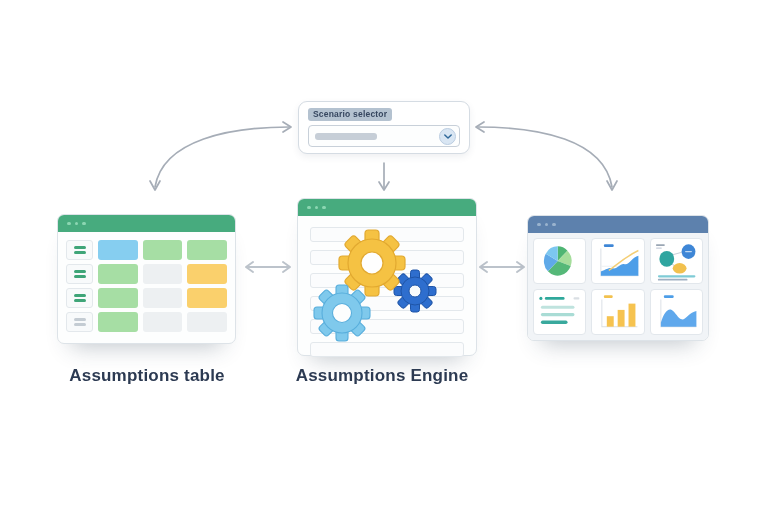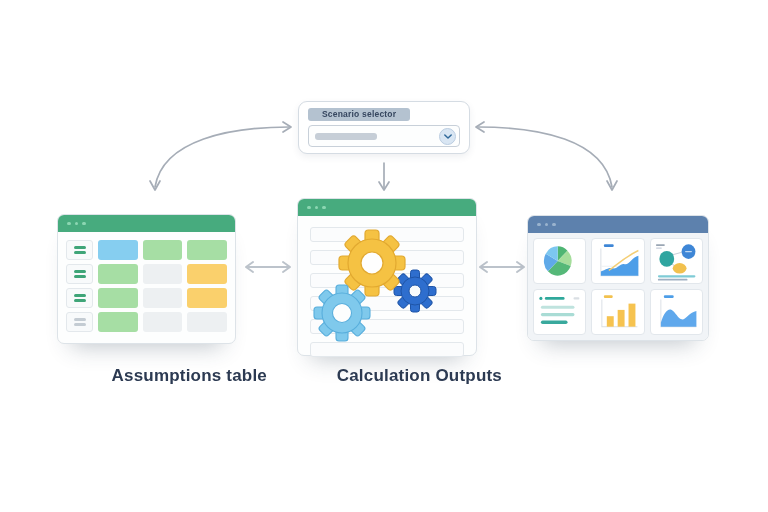--- a/index.html
+++ b/index.html
@@ -6,21 +6,21 @@
   .canvas{position:relative;width:768px;height:512px;background:#ffffff;overflow:hidden;
           font-family:"Liberation Sans",sans-serif}
 
   
   .arrows{position:absolute;inset:0;pointer-events:none}
 
   
   .selector{position:absolute;left:298px;top:101px;width:170px;height:51px;background:#fff;
             border:1.5px solid #D5DCE3;border-radius:9px;box-shadow:0 3px 7px rgba(50,70,90,.08)}
   .chip{position:absolute;left:9px;top:6px;background:#B4C2D0;color:#36465F;font-size:8.5px;
-        font-weight:700;padding:2px 14px;border-radius:3px;letter-spacing:.2px;line-height:1}
+        font-weight:700;padding:2px 5px;border-radius:3px;letter-spacing:.2px;line-height:1}
   .dd{position:absolute;left:9px;right:9px;top:23px;height:20px;border:1px solid #C8D0D9;
       border-radius:4px;background:#FDFEFE;display:flex;align-items:center;padding:0 3px 0 6px}
   .ddbar{width:62px;height:7px;border-radius:3px;background:#C6CED7}
   .ddchev{margin-left:auto;width:15px;height:15px;border-radius:50%;background:#D9E6F3;
           border:1px solid #BBCDE1;display:flex;align-items:center;justify-content:center}
   .ddchev svg{width:8px;height:5px;display:block}
 
   
   .window{position:absolute;background:#FDFEFE;border:1px solid #DDE3E8;border-radius:7px;
           box-shadow:0 16px 22px -14px rgba(40,60,80,.3)}
@@ -53,21 +53,21 @@
   .gears{position:absolute;inset:0;width:100%;height:100%;overflow:visible}
 
   
   .win-right{left:527px;top:215px;width:180px;height:124px}
   .dash{height:calc(100% - 17px);background:#F1F4F7;border-radius:0 0 6px 6px;display:grid;
         grid-template-columns:repeat(3,1fr);grid-template-rows:1fr 1fr;gap:5px;padding:5px;box-sizing:border-box}
   .card{background:#fff;border:1px solid #E2E7EC;border-radius:4px;overflow:hidden}
   .card svg{width:100%;height:100%;display:block}
 
   
-  .node-label{position:absolute;top:366px;width:240px;text-align:right;font-size:17px;
+  .node-label{position:absolute;top:366px;width:240px;text-align:center;font-size:17px;
               font-weight:700;color:#2C3A52;letter-spacing:.2px}
   .lbl-left{left:27px}.lbl-center{left:262px}.lbl-right{left:503px}
 </style>
 </head>
 <body>
 
 <div class="canvas">
 
   <svg class="arrows" viewBox="0 0 768 512">
     <g stroke="#A6ADB7" stroke-width="1.7" fill="none" stroke-linecap="round" stroke-linejoin="round">
@@ -273,15 +273,15 @@
         <svg viewBox="0 0 52 42" preserveAspectRatio="none">
           <rect x="13" y="5" width="10" height="2.6" rx="1.2" fill="#4D9EE8"></rect>
           <path d="M10 9 V35 H46" stroke="#DADFE5" stroke-width="1" fill="none"></path>
           <path d="M10 31 C13 22 17 17 21 19 C25 21 27 27 31 28 C35 29 39 21 46 20 L46 35 L10 35 Z" fill="#5FA8EC"></path>
         </svg>
       </div>
     </div>
   </div>
 
   <div class="node-label lbl-left">Assumptions table</div>
-  <div class="node-label lbl-center">Calculation Outputs</div>
+  <div class="node-label lbl-center">Assumptions Engine</div>
 
 </div>
 
 </body></html>

